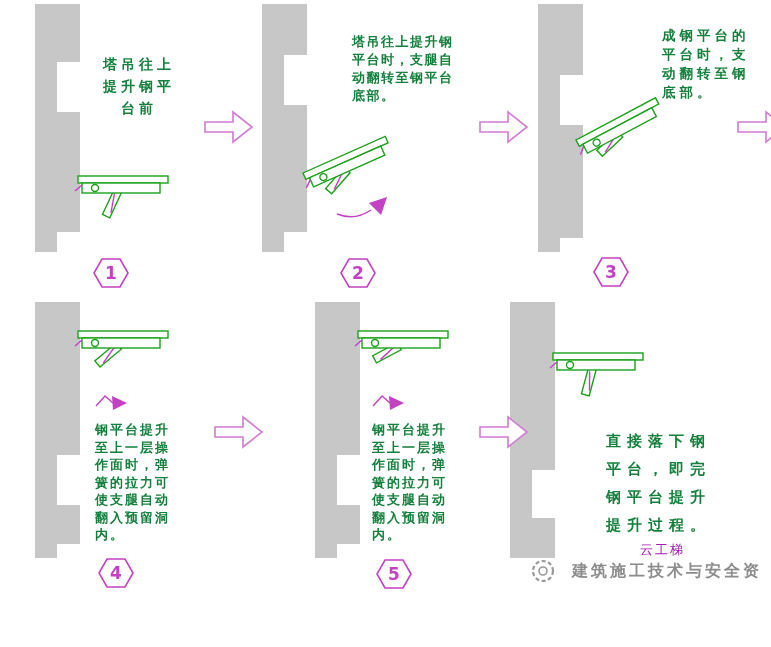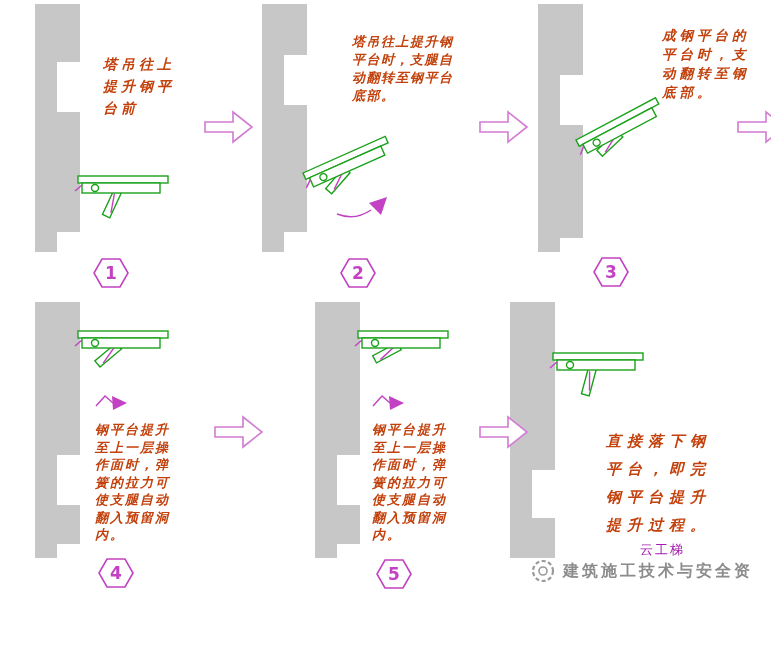--- a/index.html
+++ b/index.html
@@ -2,40 +2,39 @@
 <html><head>
 <meta charset="utf-8">
 <style>
   html,body{margin:0;padding:0;background:#ffffff;}
   .canvas{
     position:relative;width:771px;height:647px;background:#ffffff;overflow:hidden;
     font-family:"DejaVu Sans",sans-serif;
   }
   .gfx{position:absolute;left:0;top:0;}
   .ann{
-    position:absolute;color:#c2410c;font-weight:bold;white-space:pre-line;
+    position:absolute;color:#15803d;font-weight:bold;white-space:pre-line;
     font-family:"DejaVu Sans",sans-serif;
-    font-style:italic;
   }
   .wall{fill:#c7c7c7;stroke:none;}
   .plat{fill:#ffffff;stroke:#1aa11a;stroke-width:1.4;}
   .mag{stroke:#c341c3;fill:none;stroke-width:1.4;}
   .magfill{fill:#c341c3;stroke:none;}
   .arrow{fill:#ffffff;stroke:#d27bd2;stroke-width:1.6;}
   .hex{fill:none;stroke:#c341c3;stroke-width:1.6;}
   .hexnum{
     fill:#c341c3;font-size:17px;font-weight:bold;text-anchor:middle;
     font-family:"DejaVu Sans",sans-serif;
   }
   .caption{
     position:absolute;left:0;top:614px;width:100%;text-align:center;
     font-size:22px;letter-spacing:4px;color:#2e2e2e;
   }
   .watermark{
-    position:absolute;left:528px;top:556px;display:flex;align-items:center;gap:5px;
+    position:absolute;left:528px;top:556px;display:flex;align-items:center;gap:14px;
   }
   .watermark-text{font-size:16px;color:#8c8c8c;letter-spacing:3px;font-weight:bold;}
   .watermark-faint{
     position:absolute;left:640px;top:541px;font-size:13px;color:#a21caf;letter-spacing:2px;
   }
 </style>
 </head>
 <body>
 
 <div class="canvas">
@@ -148,21 +147,21 @@
     <g>
       <polygon class="hex" points="107,559 125,559 133,573 125,587 107,587 99,573"></polygon>
       <text class="hexnum" x="116" y="579">4</text>
     </g>
     <g>
       <polygon class="hex" points="385,560 403,560 411,574 403,588 385,588 377,574"></polygon>
       <text class="hexnum" x="394" y="580">5</text>
     </g>
   </svg>
 
-  <div class="ann" style="left:103px;top:53px;font-size:14px;letter-spacing:4px;line-height:22px;">塔吊往上
+  <div class="ann" style="left:103px;top:53px;font-size:14px;letter-spacing:4px;line-height:22px;text-align:center;">塔吊往上
 提升钢平
 台前</div>
 
   <div class="ann" style="left:352px;top:33px;font-size:13px;letter-spacing:1.5px;line-height:18px;">塔吊往上提升钢
 平台时，支腿自
 动翻转至钢平台
 底部。</div>
 
   <div class="ann" style="left:662px;top:26px;font-size:13.5px;letter-spacing:4px;line-height:19px;">成钢平台的
 平台时，支

